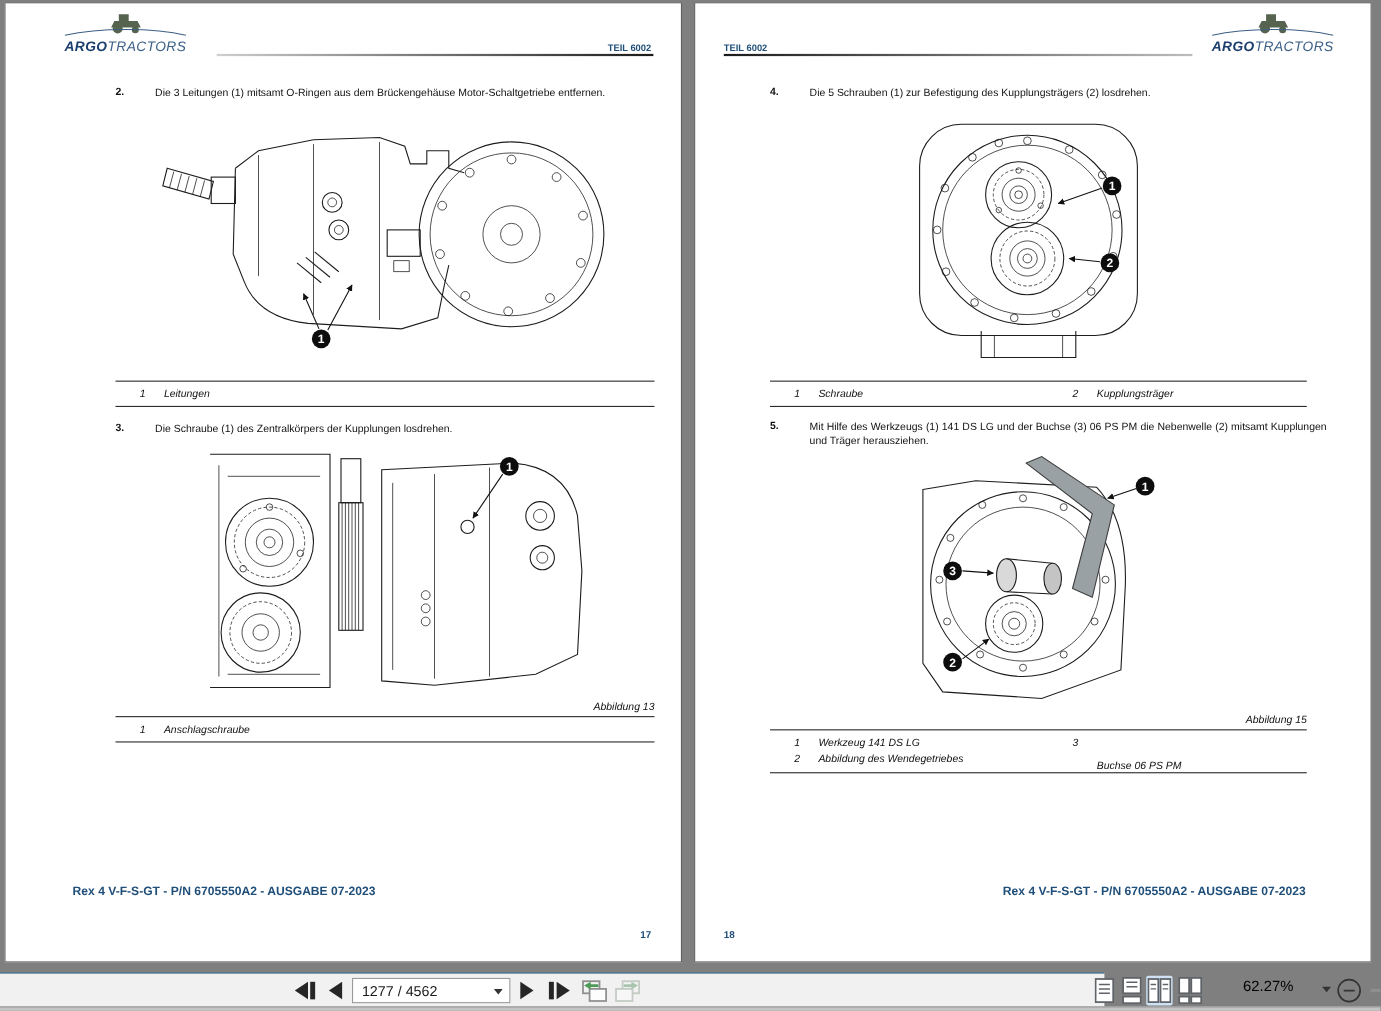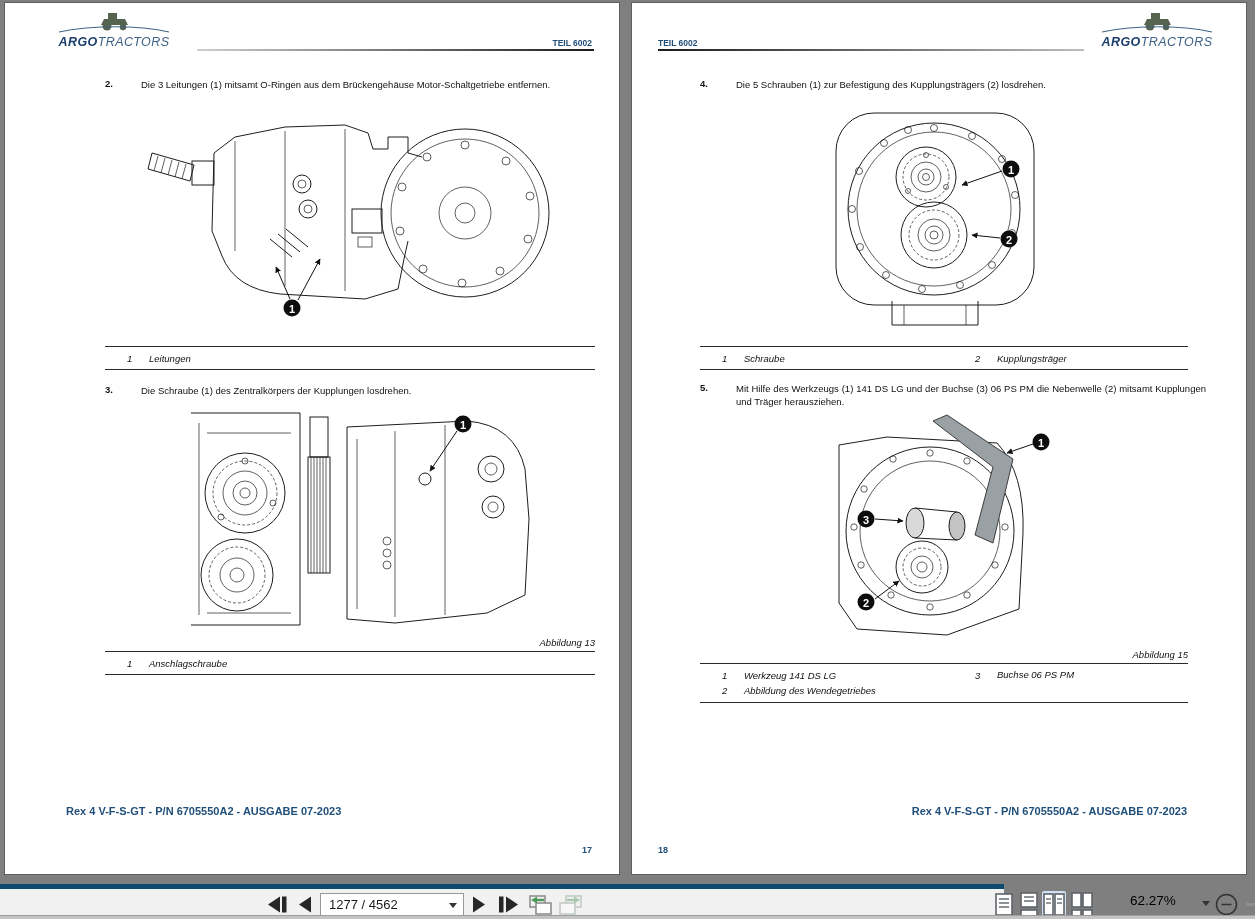--- a/index.html
+++ b/index.html
@@ -52,21 +52,21 @@
 
   .figure { position:absolute; }
   .figure svg { display:block; }
   .ln { stroke:#1d1d1d; stroke-width:1; fill:none; }
   .thin { stroke:#1d1d1d; stroke-width:.7; fill:none; }
   .callout-circle { fill:#0d0d0d; }
   .callout-num { fill:#ffffff; font-size:11px; font-weight:bold; font-family:"Liberation Sans",sans-serif; }
 
   
   #toolbar { position:absolute; left:0; top:884px; width:1004px; height:31px;
-             background:#f1f1f1; border-top:5px solid #0c4a6e; }
+             background:#f1f1f1; border-top:1px solid #0c4a6e; }
   #toolbar-bottom-strip { position:absolute; left:0; top:915px; width:1255px; height:4px;
              background:#c4c4c4; border-top:1px solid #9e9e9e; }
   .tb { position:absolute; display:flex; align-items:center; justify-content:center; cursor:default; }
   #page-box { left:320px; top:4px; width:144px; height:23px; background:#fff;
               border:1px solid #9a9a9a; font-size:13px; color:#1a1a1a; }
   #page-box .page-box-text { position:absolute; left:8px; top:3px; }
   #page-box .page-box-caret { position:absolute; right:6px; top:9px; width:0; height:0;
               border-left:4px solid transparent; border-right:4px solid transparent;
               border-top:5px solid #333; }
   #zoom-label { left:1130px; top:4px; font-size:13.5px; color:#000000; }
@@ -343,21 +343,21 @@
       <circle class="callout-circle" cx="39" cy="189" r="8.5"></circle>
       <text class="callout-num" x="39" y="190" text-anchor="middle" dominant-baseline="central">2</text>
     </svg>
   </div>
 
   <div class="fig-caption" style="top:646px">Abbildung 15</div>
   <div class="rule" style="top:660px"></div>
   <div class="legend-num" style="left:90px;  top:667px">1</div>
   <div class="legend-label" style="left:112px; top:667px">Werkzeug 141 DS LG</div>
   <div class="legend-num" style="left:343px; top:667px">3</div>
-  <div class="legend-label" style="left:365px; top:666px">Buchse 06 PS PM</div>
+  <div class="legend-label" style="left:365px; top:688px">Buchse 06 PS PM</div>
   <div class="legend-num" style="left:90px;  top:682px">2</div>
   <div class="legend-label" style="left:112px; top:682px">Abbildung des Wendegetriebes</div>
   <div class="rule" style="top:699px"></div>
 
   <div class="footer-num">18</div>
   <div class="footer-ref">Rex 4 V-F-S-GT - P/N 6705550A2 - AUSGABE 07-2023</div>
 </div>
 
 <div id="toolbar">
 

